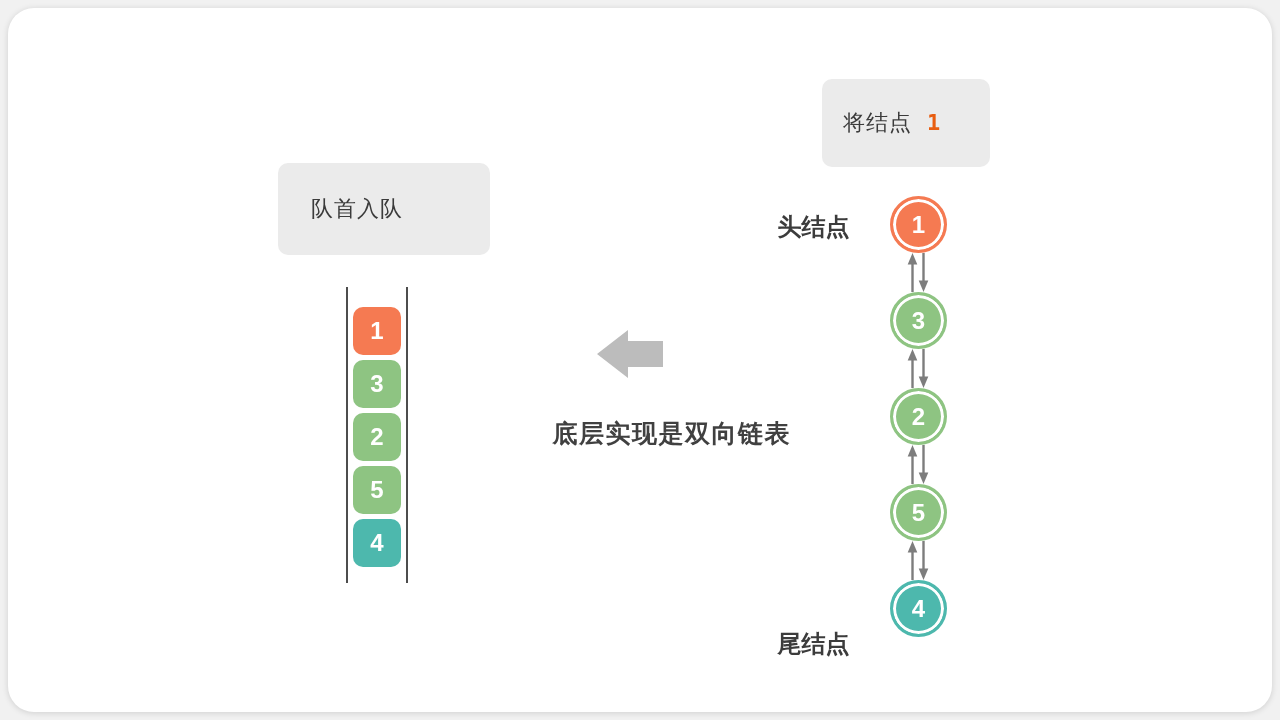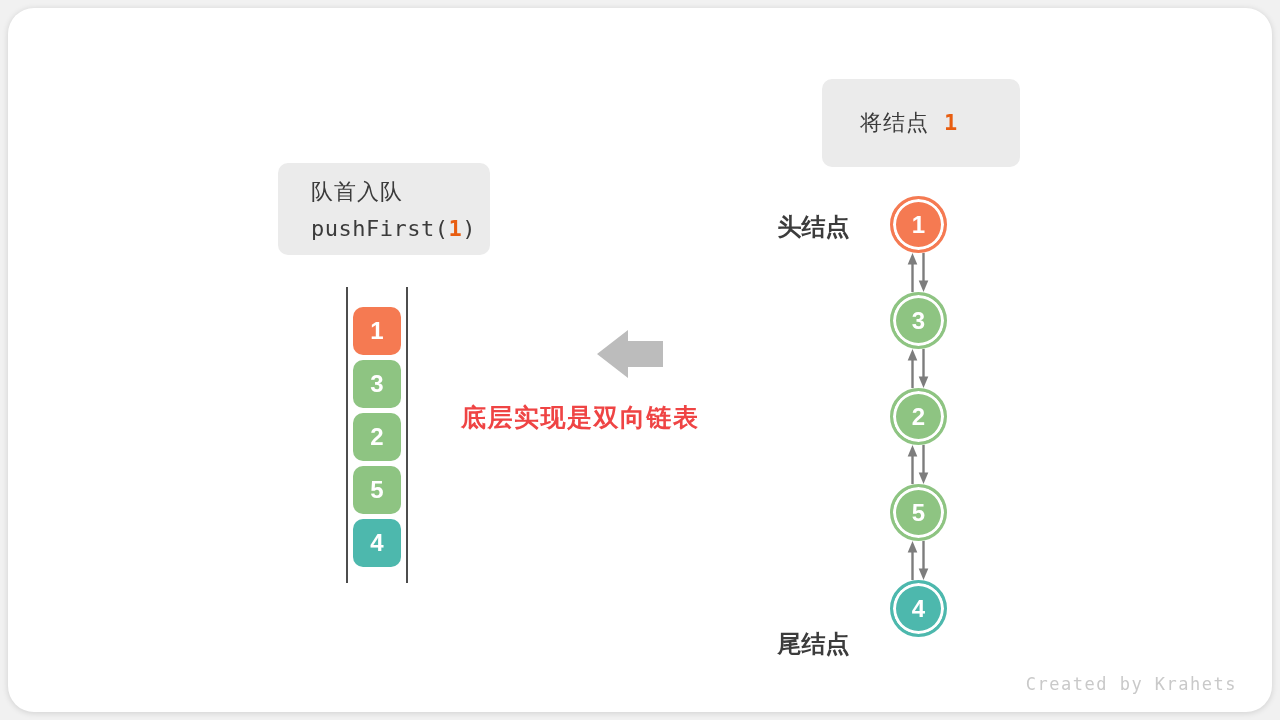--- a/index.html
+++ b/index.html
@@ -4,38 +4,38 @@
 <style>
   html,body{margin:0;padding:0;background:#f1f1f1;font-family:"Liberation Sans",sans-serif;}
   #canvas{position:relative;width:1280px;height:720px;background:#f1f1f1;overflow:hidden;}
   .card{position:absolute;left:8px;top:8px;width:1264px;height:704px;background:#ffffff;
         border-radius:26px;box-shadow:0 1px 6px rgba(0,0,0,0.14);}
 
   
   .label-box{position:absolute;background:#ebebeb;border-radius:10px;display:flex;
              flex-direction:column;justify-content:center;row-gap:9px;color:#3b3b3b;}
   #op-box{left:270px;top:155px;width:212px;height:92px;padding-left:33px;box-sizing:border-box;}
-  #annot-box{left:814px;top:71px;width:198px;height:88px;padding-left:38px;box-sizing:border-box;}
+  #annot-box{left:814px;top:71px;width:168px;height:88px;padding-left:21px;box-sizing:border-box;}
   .cn-line{font-size:22px;letter-spacing:1px;}
   .code-line{font-family:"DejaVu Sans Mono","Liberation Mono",monospace;font-size:22px;letter-spacing:0.5px;}
   .hl{color:#e85d10;font-weight:bold;}
   .sp{margin-left:15px;font-family:"DejaVu Sans Mono","Liberation Mono",monospace;font-size:22px;}
 
   
   .rail{position:absolute;top:279px;height:296px;width:0;border-left:2px solid #4d4d4d;}
   #rail-left{left:338px;}
   #rail-right{left:398px;}
   #queue-items{position:absolute;left:345px;top:299px;width:48px;}
   .sq{position:absolute;width:48px;height:48px;border-radius:10px;color:#ffffff;
       font-weight:bold;font-size:24px;display:flex;align-items:center;justify-content:center;}
 
   
   #block-arrow{position:absolute;left:589px;top:322px;}
-  #note{position:absolute;left:453px;top:388px;width:330px;text-align:left;
-        font-size:25px;font-weight:bold;color:#ef4444;line-height:43px;letter-spacing:1.5px;}
+  #note{position:absolute;left:453px;top:404px;width:330px;text-align:right;
+        font-size:25px;font-weight:bold;color:#404040;line-height:43px;letter-spacing:1.5px;}
 
   
   .side-label{position:absolute;width:97px;text-align:center;font-size:24px;font-weight:bold;color:#3c3c3c;}
   #head-label{left:757px;top:203px;}
   #tail-label{left:757px;top:620px;}
   #linked-list{position:absolute;left:882px;top:188px;width:57px;height:441px;}
   .node{position:absolute;left:0;width:57px;height:57px;box-sizing:border-box;border-radius:50%;
         box-shadow:inset 0 0 0 3px #ffffff;display:flex;align-items:center;justify-content:center;
         color:#ffffff;font-weight:bold;font-size:24px;}
   .conn{position:absolute;left:16px;width:24px;height:39px;}
@@ -44,21 +44,20 @@
           font-size:17px;letter-spacing:1.5px;color:#c9c9c9;}
 </style>
 </head>
 <body>
 
 <div id="canvas">
   <div class="card">
 
     <div class="label-box" id="op-box">
       <div class="cn-line">队首入队</div>
-      <div class="code-line"><span>pushFirst(</span><span class="hl">1</span><span>)</span></div>
     </div>
 
     <div class="rail" id="rail-left"></div>
     <div class="rail" id="rail-right"></div>
     <div id="queue-items">
         <div class="sq" style="top: 0px; background: rgb(245, 122, 82);">1</div>
         <div class="sq" style="top: 53px; background: rgb(142, 196, 130);">3</div>
         <div class="sq" style="top: 106px; background: rgb(142, 196, 130);">2</div>
         <div class="sq" style="top: 159px; background: rgb(142, 196, 130);">5</div>
         <div class="sq" style="top: 212px; background: rgb(77, 184, 173);">4</div>
@@ -102,15 +101,14 @@
         <div class="node" style="top: 288px; background: rgb(142, 196, 130); border: 3px solid rgb(142, 196, 130);">5</div>
         <div class="conn" style="top: 345px;"><svg width="24" height="39" viewBox="0 0 24 39">
             <line x1="6.5" y1="39" x2="6.5" y2="10" stroke="#7d7d7d" stroke-width="2.4"></line>
             <polygon points="6.5,0 1.7,11.5 11.3,11.5" fill="#7d7d7d"></polygon>
             <line x1="17.5" y1="0" x2="17.5" y2="29" stroke="#7d7d7d" stroke-width="2.4"></line>
             <polygon points="17.5,39 12.7,27.5 22.3,27.5" fill="#7d7d7d"></polygon>
           </svg></div>
         <div class="node" style="top: 384px; background: rgb(77, 184, 173); border: 3px solid rgb(77, 184, 173);">4</div>
       </div>
 
-    <div id="credit">Created by Krahets</div>
   </div>
 </div>
 
 </body></html>

